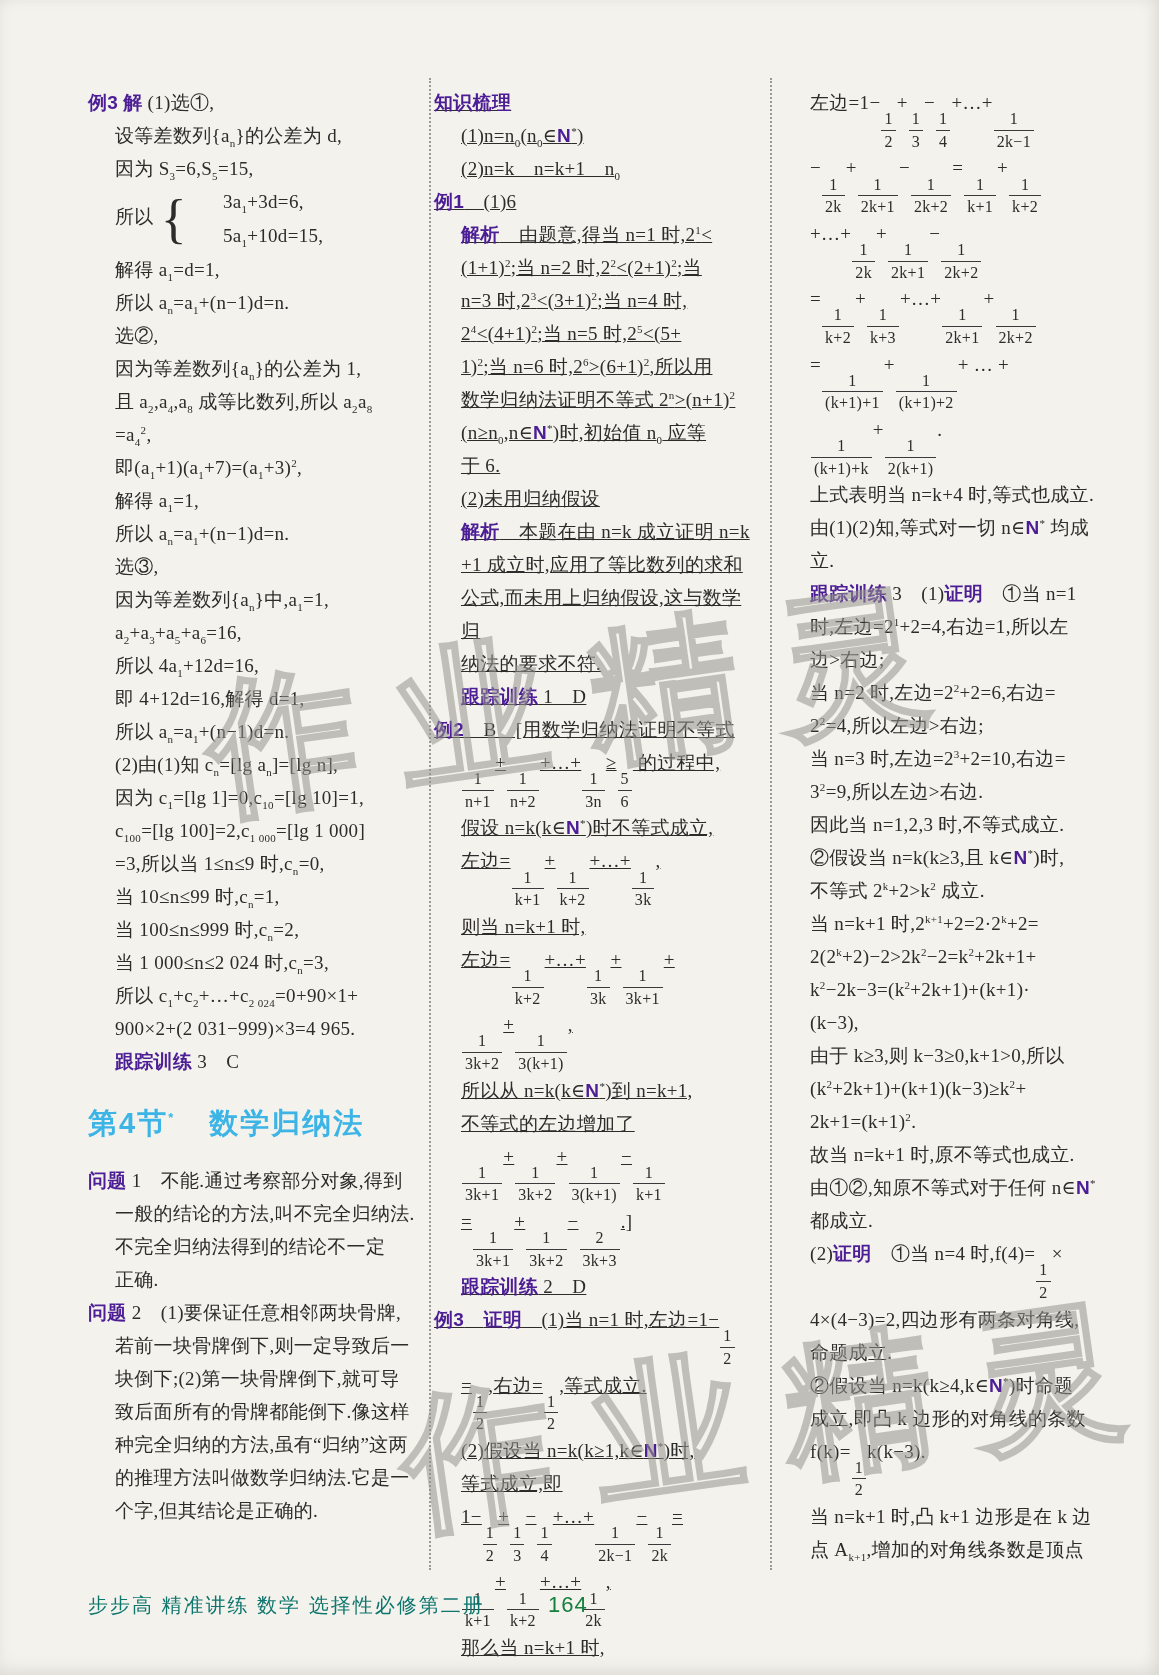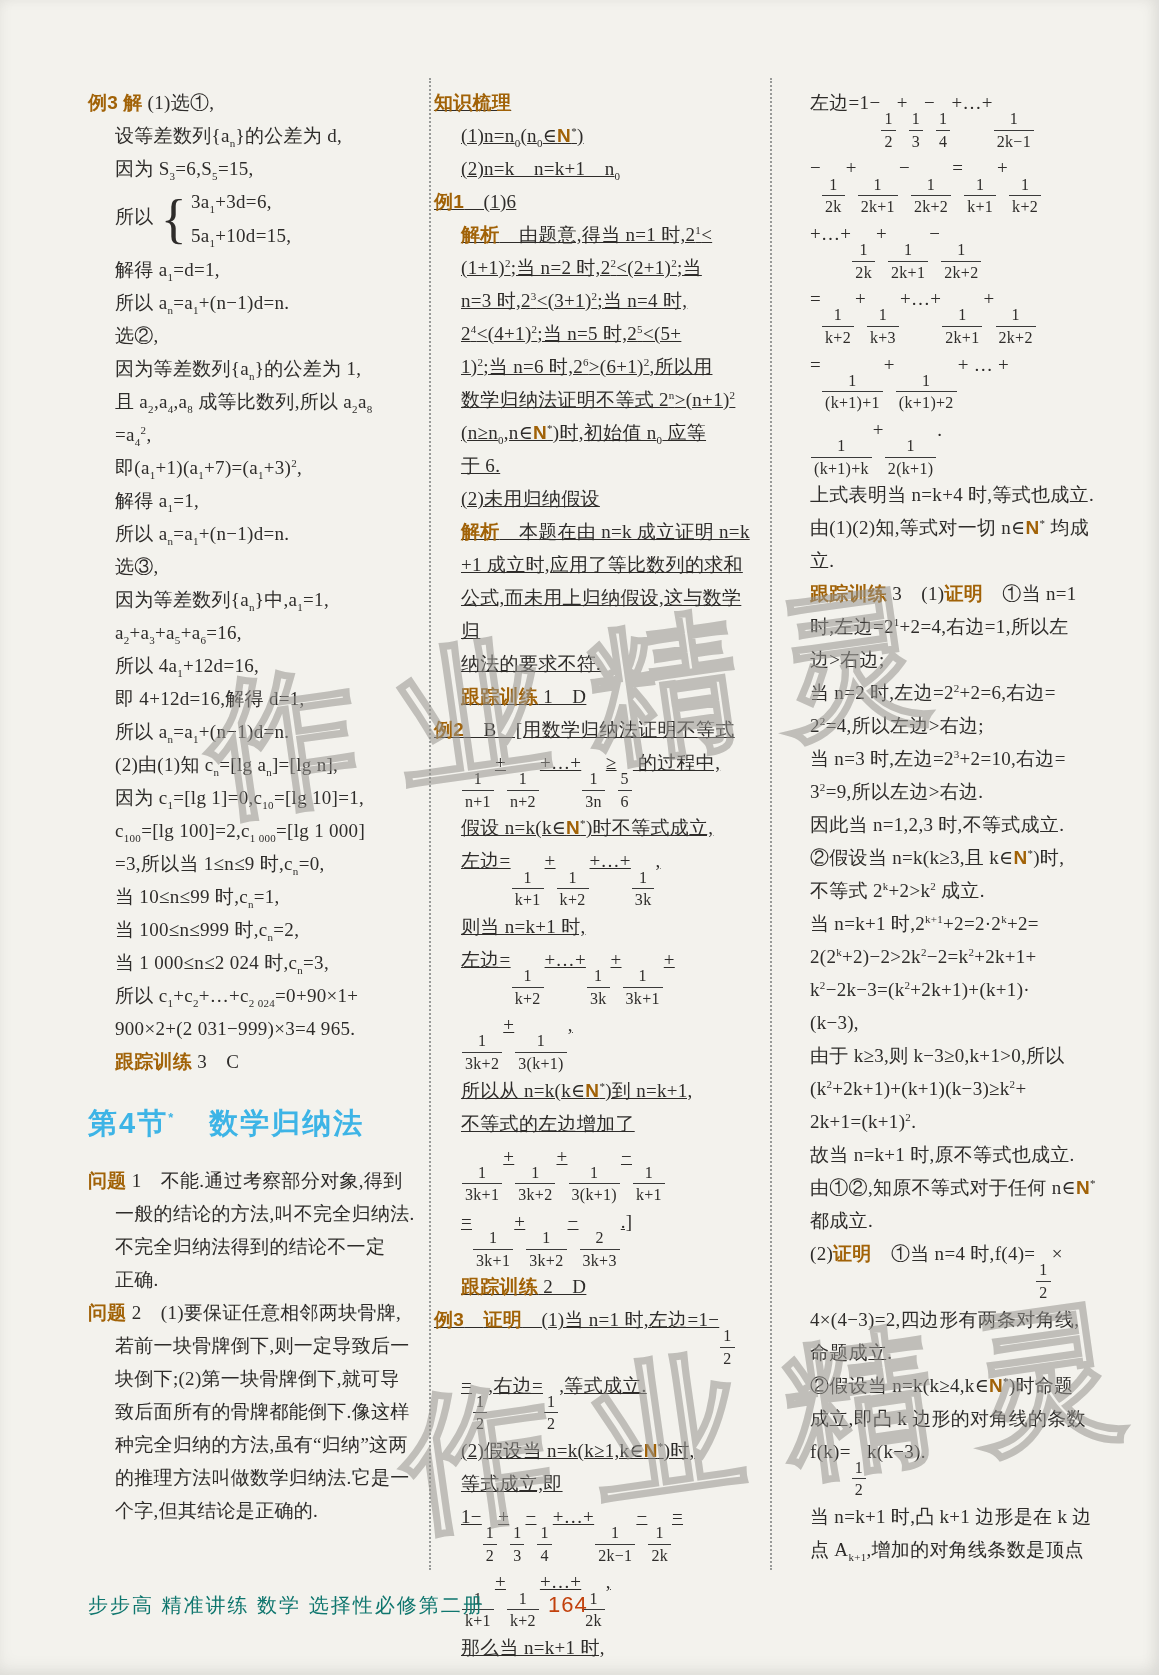--- a/index.html
+++ b/index.html
@@ -9,30 +9,30 @@
         box-shadow:inset -6px 0 14px rgba(0,0,0,.06), inset 0 -8px 16px rgba(0,0,0,.05);}
   .col{position:absolute;top:86px;font-size:19px;}
   .col-left{left:88px;width:336px;}
   .col-mid{left:434px;width:320px;text-decoration:underline;}
   .col-right{left:783px;width:330px;}
   .divider{position:absolute;top:78px;height:1492px;width:0;
            border-left:2px dotted #989a98;}
   .d1{left:429px;} .d2{left:770px;}
   .line{padding-left:27px;line-height:33px;min-height:33px;letter-spacing:.3px;}
   .line.out{padding-left:0;}
-  b{font-family:"Liberation Sans","DejaVu Sans",sans-serif;font-weight:700;color:#a16207;}
+  b{font-family:"Liberation Sans","DejaVu Sans",sans-serif;font-weight:700;color:#4c1d95;}
   sup{font-size:11px;line-height:0;} sub{font-size:11px;line-height:0;}
   .fr{display:inline-flex;flex-direction:column;align-items:center;justify-content:center;
       vertical-align:-0.95em;font-size:16px;line-height:1.1;margin:1px 1px;text-align:center;}
   .fr .nu{padding:0 3px 2px 3px;}
   .fr .de{border-top:1.4px solid #3a3a3a;padding:2px 3px 0 3px;}
   .brace{font-size:54px;font-weight:300;vertical-align:middle;line-height:.9;
          margin:0 4px 0 2px;display:inline-block;}
   .cases{display:inline-flex;flex-direction:column;vertical-align:middle;}
-  .cline{line-height:34px;}
+  .cline{line-height:34px;margin-left:32px;}
   .sec{font-family:"Liberation Sans","DejaVu Sans",sans-serif;font-weight:700;
        font-size:29px;text-align:left;margin:26px 0 20px 0;letter-spacing:2px;}
   .sec .sec-star{font-size:13px;}
   .sec .sec-title{margin-left:34px;}
   .wm{position:absolute;font-family:"Liberation Sans","DejaVu Sans",sans-serif;
       font-weight:700;font-size:150px;letter-spacing:42px;white-space:nowrap;
       color:transparent;-webkit-text-stroke:2.5px #979590;opacity:.55;
       transform:rotate(-8deg);pointer-events:none;z-index:5;}
   .wm1{left:205px;top:600px;}
   .wm2{left:400px;top:1315px;}
@@ -327,16 +327,16 @@
       <div class="line">f(k)=<span class="fr">
           <span class="nu">1</span>
           <span class="de">2</span>
         </span>k(k−3).</div>
       <div class="line">当 n=k+1 时,凸 k+1 边形是在 k 边</div>
       <div class="line">点 A<sub>k+1</sub>,增加的对角线条数是顶点</div>
     </div>
 
   <div class="footer">
     <span class="f-series" style="color: #0f766e;">步步高 精准讲练 数学 选择性必修第二册</span>
-    <span class="f-num" style="color: #c2410c;">164</span>
+    <span class="f-num" style="color: #15803d;">164</span>
   </div>
 
 </div>
 
 </body></html>

